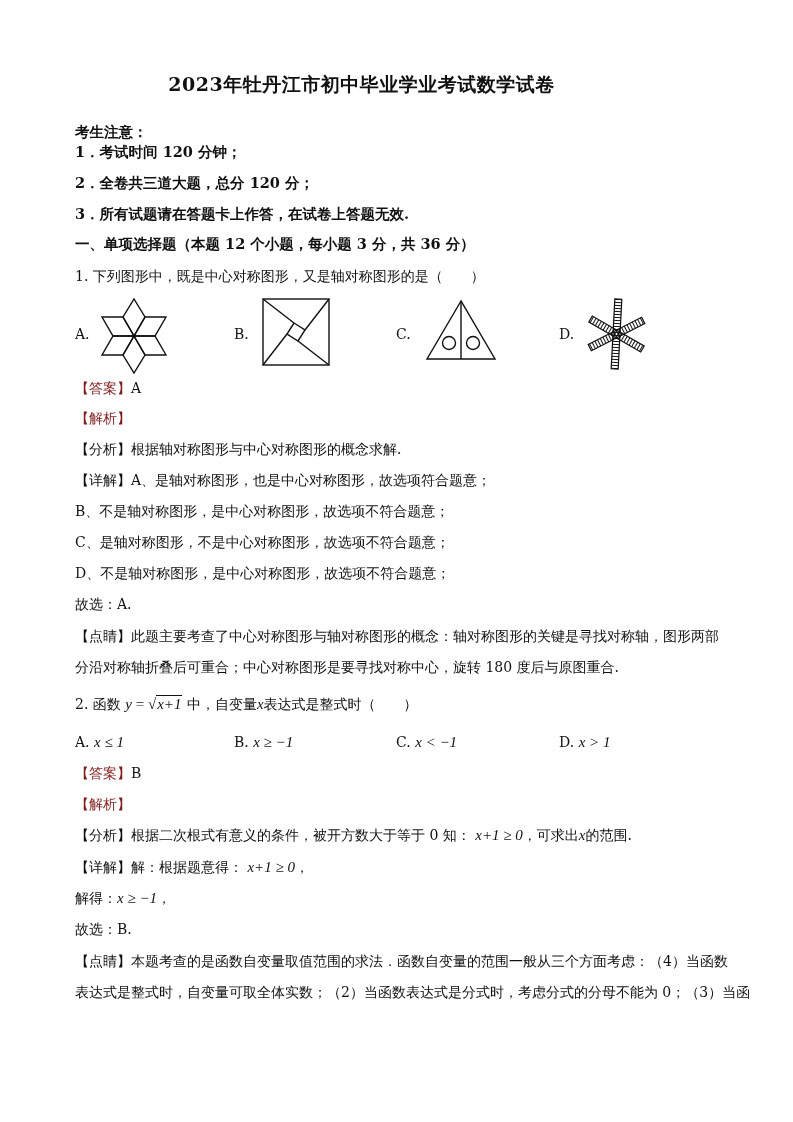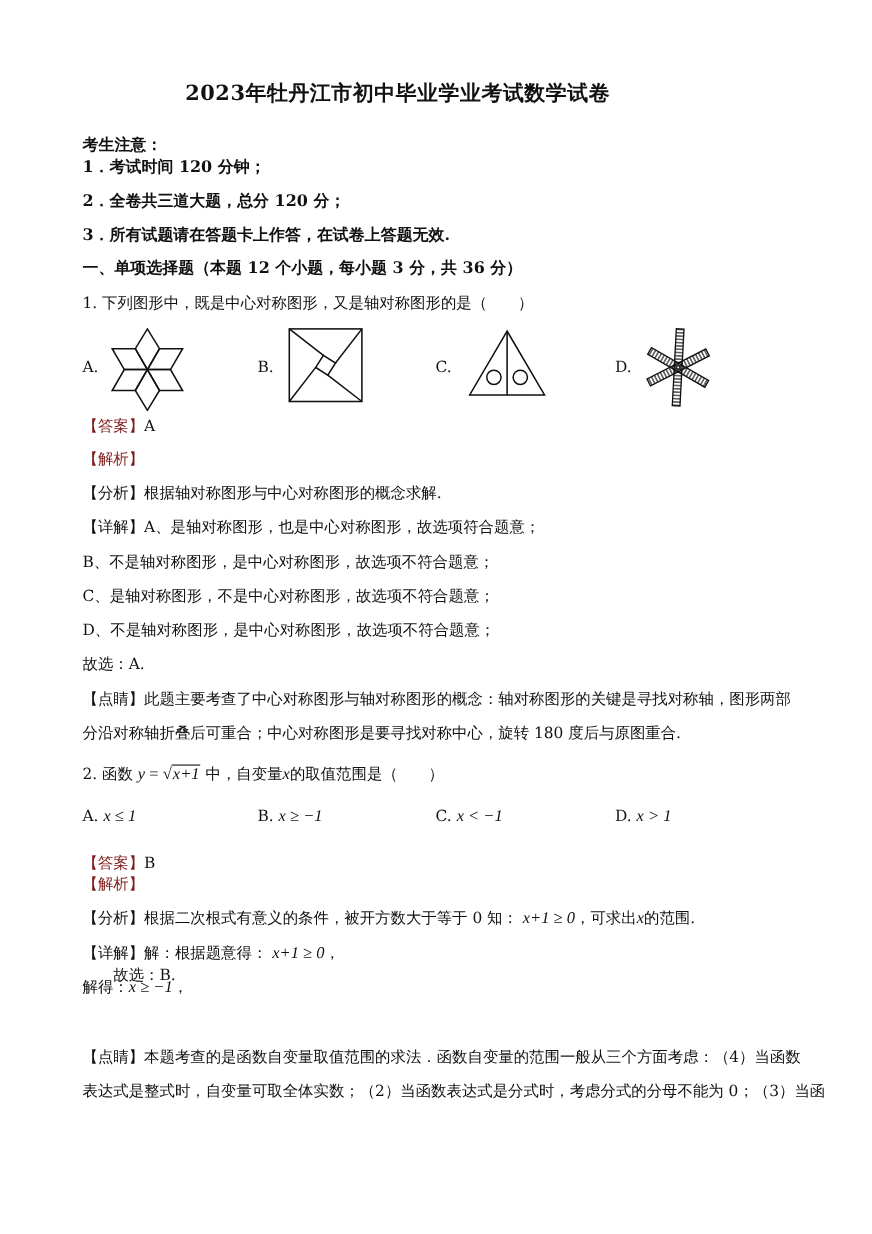--- a/index.html
+++ b/index.html
@@ -94,50 +94,50 @@
 <div class="line" style="top:563px;">D、不是轴对称图形，是中心对称图形，故选项不符合题意；</div>
 <div class="line" style="top:594px;">故选：A.</div>
 <div class="line" style="top:626px;">
   <span>【点睛】</span><span>此题主要考查了中心对称图形与轴对称图形的概念：轴对称图形的关键是寻找对称轴，图形两部</span>
 </div>
 <div class="line" style="top:657px;">分沿对称轴折叠后可重合；中心对称图形是要寻找对称中心，旋转 180 度后与原图重合.</div>
 
 <div class="line" style="top:694px;">
   <span>2. 函数</span>
   <span class="math">y</span><span class="mathn"> = </span><span class="mathn">√</span><span class="math sqrt">x+1</span>
-  <span>中，自变量</span><span class="math">x</span><span>的取值范围是（　　）</span>
+  <span>中，自变量</span><span class="math">x</span><span>表达式是整式时（　　）</span>
 </div>
 
 <div class="opt" style="left:75px; top:732px;">
   <span>A.</span>&nbsp;<span class="math">x ≤ 1</span>
 </div>
 <div class="opt" style="left:234px; top:732px;">
   <span>B.</span>&nbsp;<span class="math">x ≥ −1</span>
 </div>
 <div class="opt" style="left:396px; top:732px;">
   <span>C.</span>&nbsp;<span class="math">x &lt; −1</span>
 </div>
 <div class="opt" style="left:559px; top:732px;">
   <span>D.</span>&nbsp;<span class="math">x &gt; 1</span>
 </div>
 
-<div class="line" style="top:763px;margin-top:12px;">
+<div class="line" style="top:763px;">
   <span class="tag">【答案】</span><span>B</span>
 </div>
 <div class="line" style="top:794px;">
   <span class="tag">【解析】</span>
 </div>
 <div class="line" style="top:825px;">
   <span>【分析】</span><span>根据二次根式有意义的条件，被开方数大于等于 0 知：</span>
   <span class="math">x+1 ≥ 0</span><span>，可求出</span><span class="math">x</span><span>的范围.</span>
 </div>
 <div class="line" style="top:857px;">
   <span>【详解】</span><span>解：根据题意得：</span>
   <span class="math">x+1 ≥ 0</span><span>，</span>
 </div>
 <div class="line" style="top:888px;">
   <span>解得：</span><span class="math">x ≥ −1</span><span>，</span>
 </div>
-<div class="line" style="top:877px;margin-left:28px;">故选：B.</div>
+<div class="line" style="top:919px;">故选：B.</div>
 <div class="line" style="top:951px;">
   <span>【点睛】</span><span>本题考查的是函数自变量取值范围的求法．函数自变量的范围一般从三个方面考虑：（4）当函数</span>
 </div>
 <div class="line" style="top:982px;">表达式是整式时，自变量可取全体实数；（2）当函数表达式是分式时，考虑分式的分母不能为 0；（3）当函</div>
 
 </body></html>

